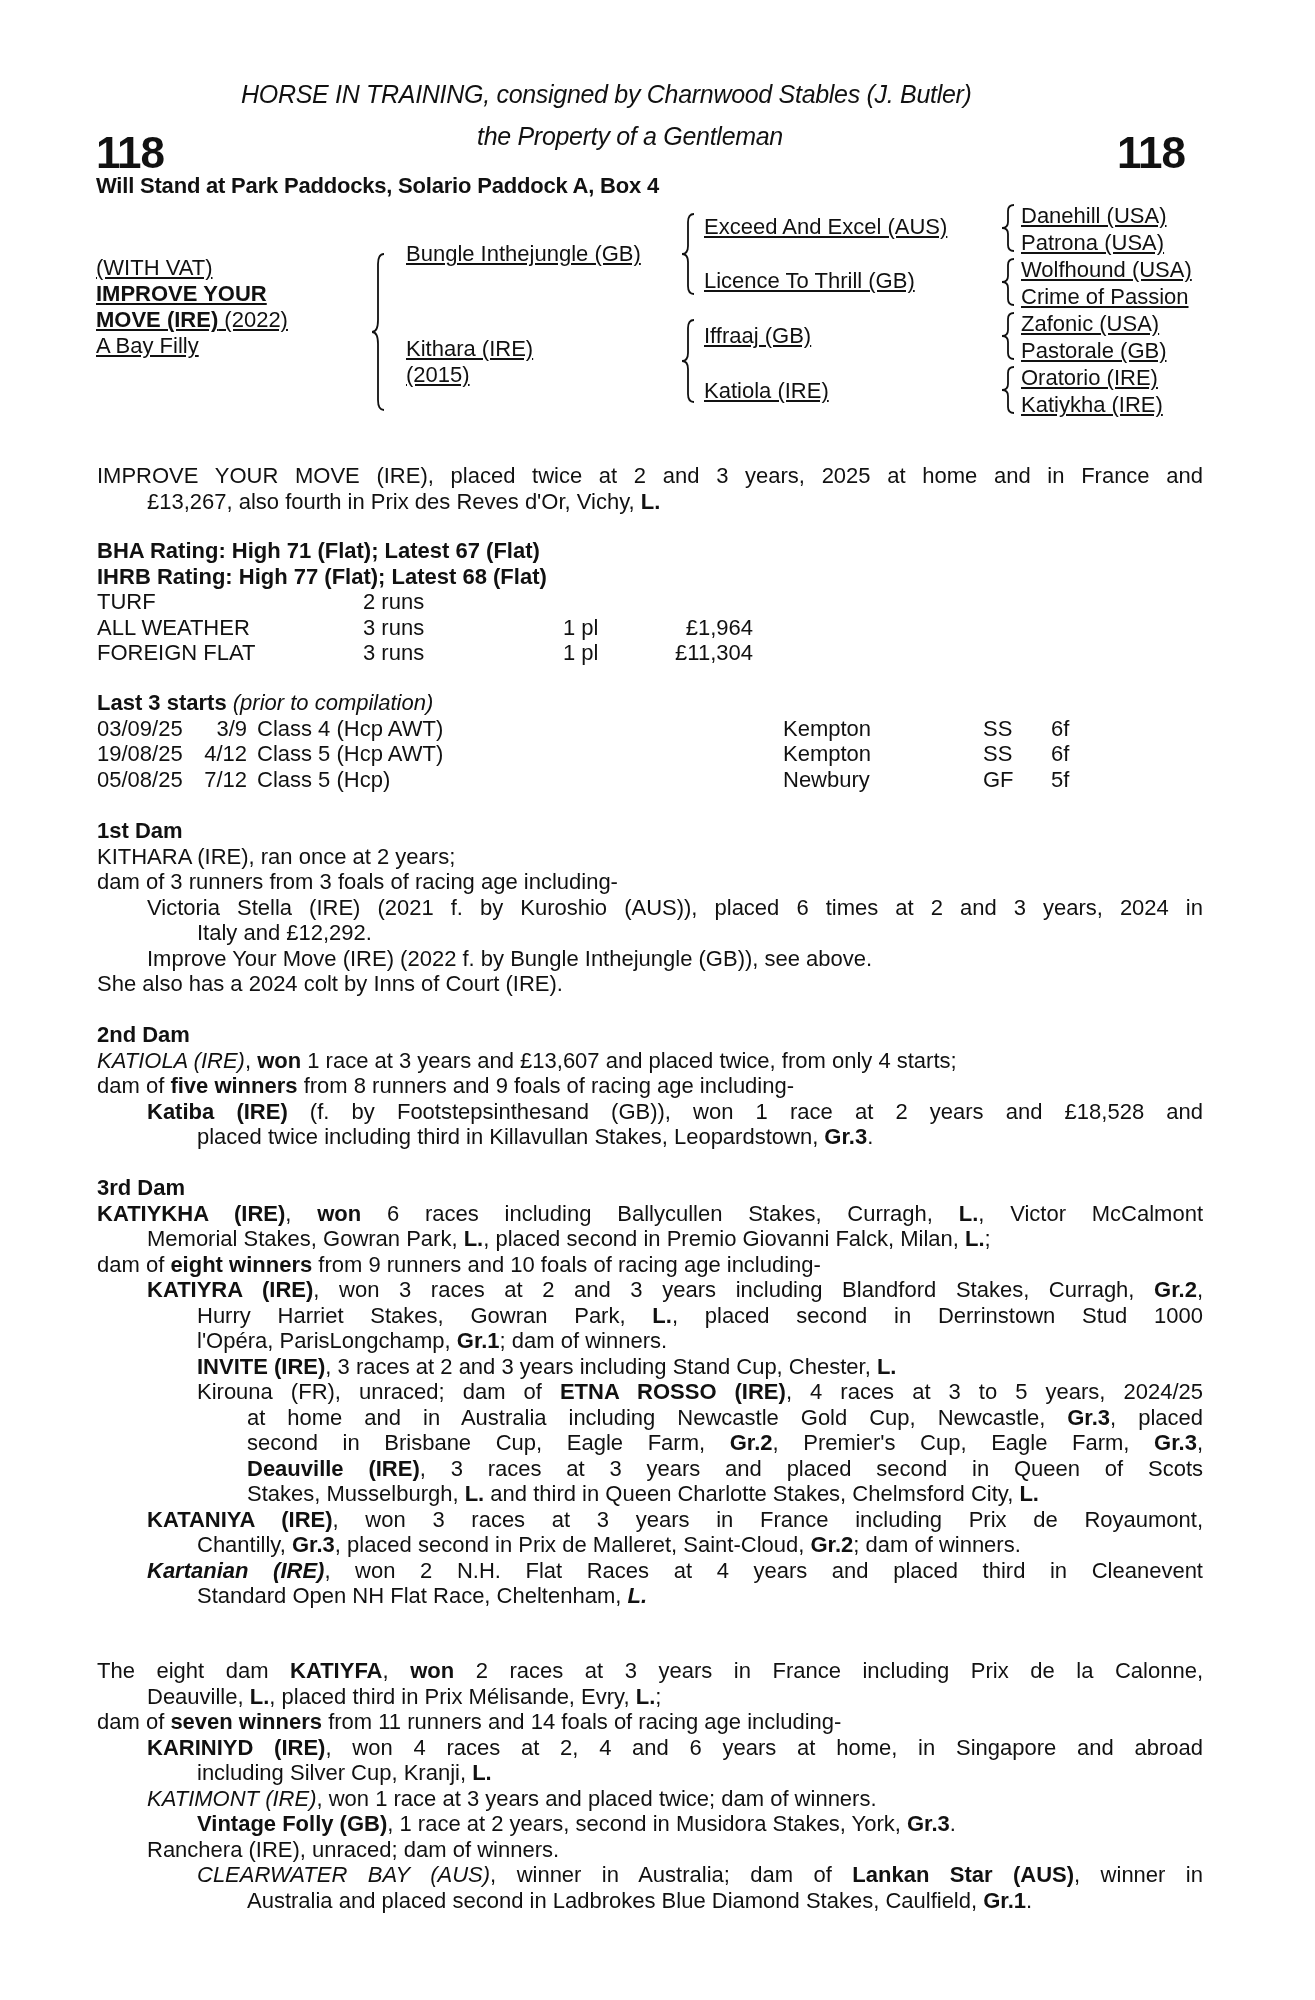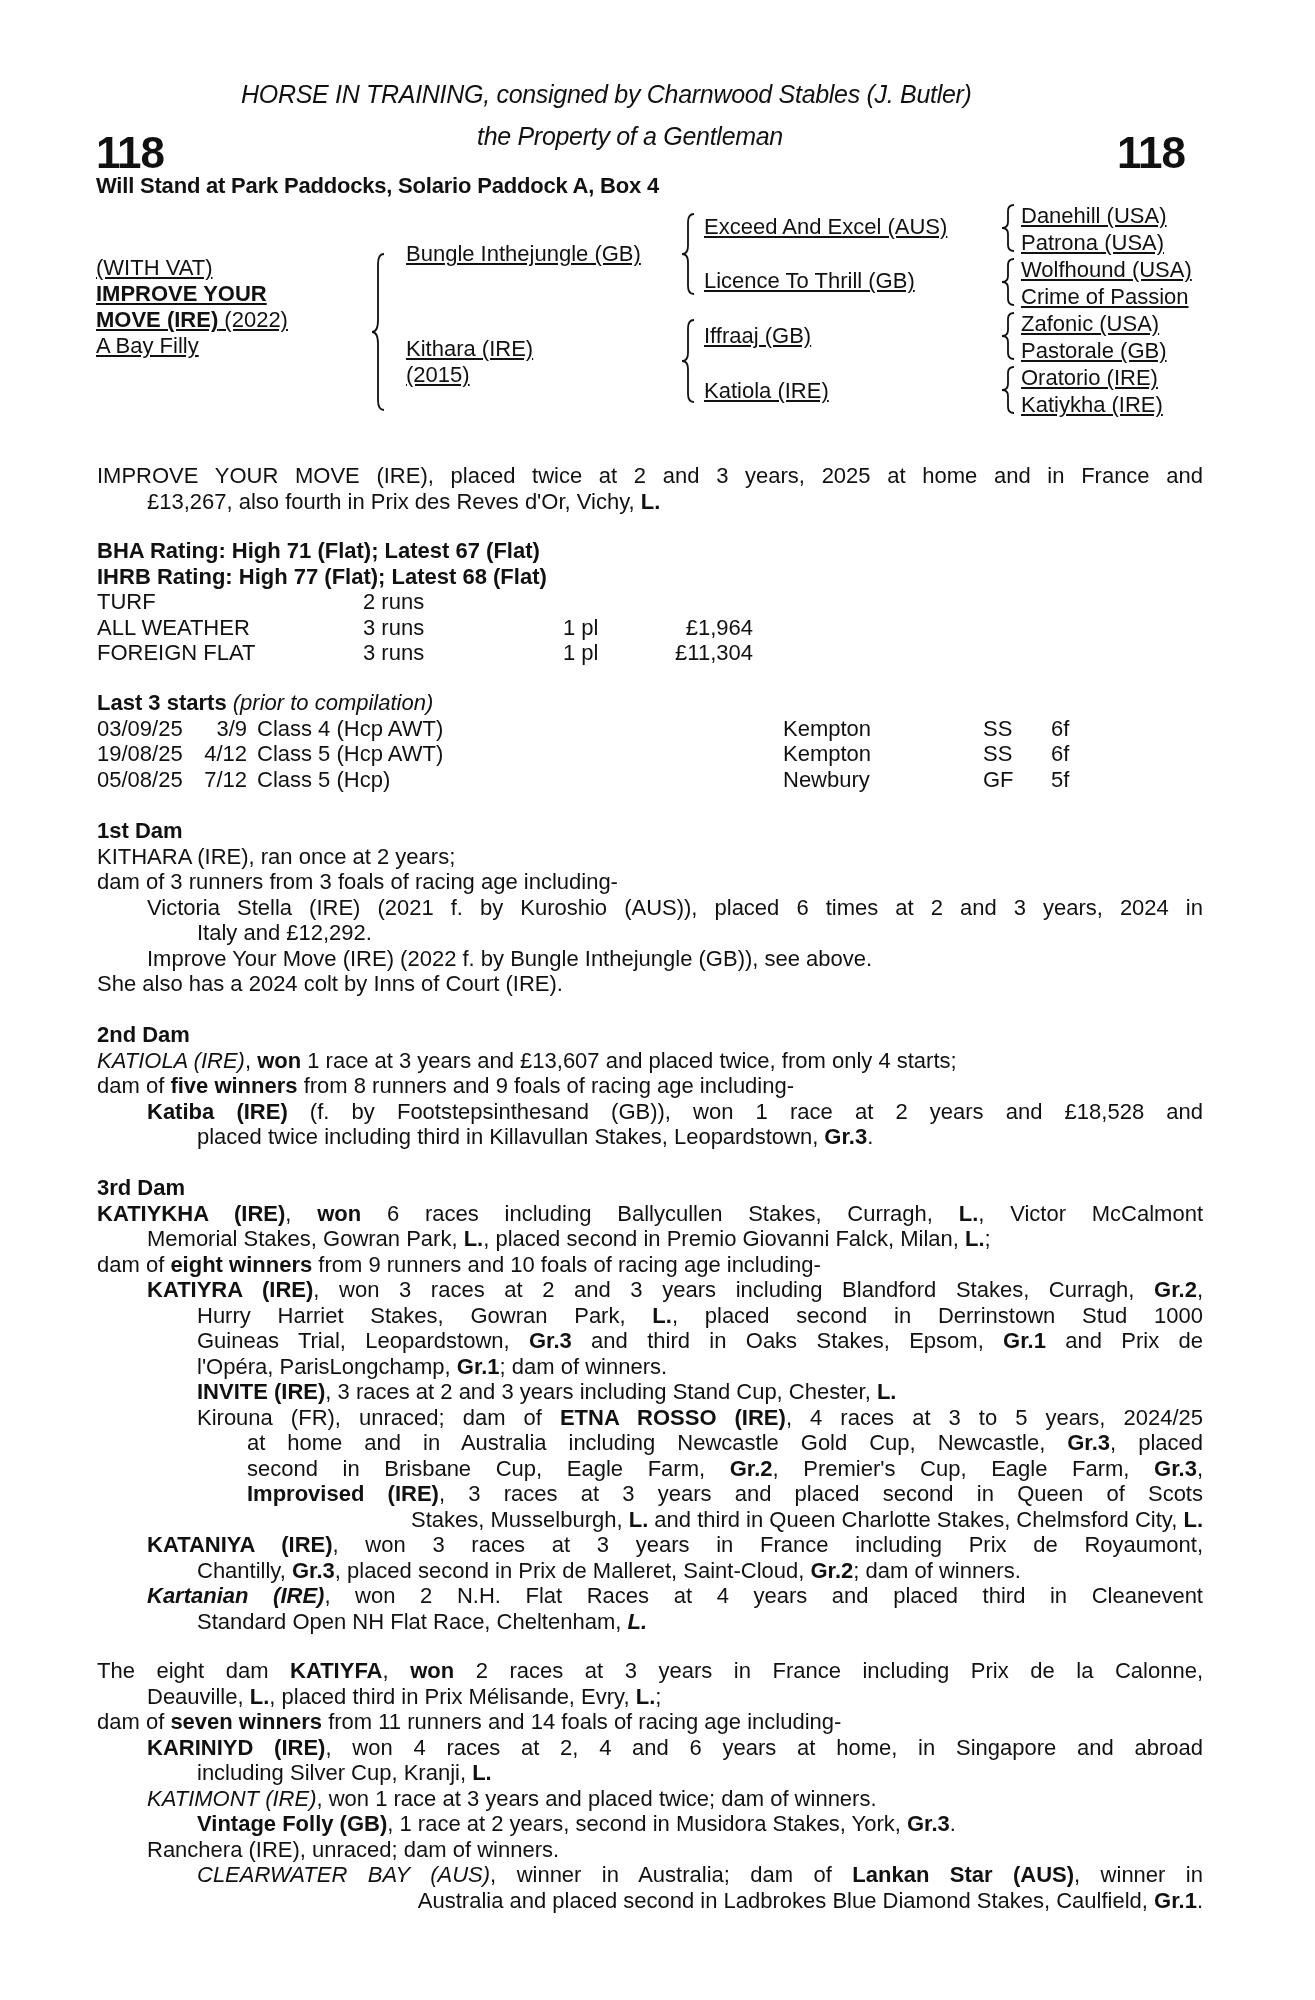--- a/index.html
+++ b/index.html
@@ -11,21 +11,21 @@
   .stand { font-weight:bold; font-size:22px; letter-spacing:-0.2px; }
   .ped { font-size:22px; line-height:26px; white-space:nowrap;text-decoration:underline; }
   .bold { font-weight:bold; }
   .it { font-style:italic; }
   .bi { font-weight:bold; font-style:italic; }
   .para { position:absolute; left:97px; width:1106px; font-size:22px; line-height:25.5px; }
   .line { white-space:nowrap; }
   .justify { text-align:justify; text-align-last:justify; }
   .ind1 { padding-left:50px; }
   .ind2 { padding-left:100px; }
-  .ind3 { padding-left:150px;text-align:right; }
+  .ind3 { padding-left:150px; }
   .sec-title { font-weight:bold; font-size:22px; }
   table.stats { border-collapse:collapse; font-size:22px; }
   table.stats td { padding:0; height:25.5px; line-height:25.5px; white-space:nowrap; }
   svg.brace { position:absolute; overflow:visible; }
   svg.brace path { fill:none; stroke:#111; stroke-width:1.8; }
 </style>
 </head>
 <body>
 
 <div class="abs hdr-it" style="left:241px; top:80px;">HORSE IN TRAINING, consigned by Charnwood Stables (J. Butler)</div>
@@ -167,29 +167,28 @@
 </div>
 
 <div class="para" style="top:1175px;">
   <div class="sec-title">3rd Dam</div>
   <div class="line justify"><span class="bold">KATIYKHA (IRE)</span>, <span class="bold">won</span><span> 6 races including Ballycullen Stakes, Curragh, </span><span class="bold">L.</span><span>, Victor McCalmont</span></div>
   <div class="line ind1"><span>Memorial Stakes, Gowran Park, </span><span class="bold">L.</span><span>, placed second in Premio Giovanni Falck, Milan, </span><span class="bold">L.</span><span>;</span></div>
   <div class="line"><span>dam of </span><span class="bold">eight winners</span><span> from 9 runners and 10 foals of racing age including-</span></div>
 
   <div class="line justify ind1"><span class="bold">KATIYRA (IRE)</span><span>, won 3 races at 2 and 3 years including Blandford Stakes, Curragh, </span><span class="bold">Gr.2</span>,</div>
   <div class="line justify ind2"><span>Hurry Harriet Stakes, Gowran Park, </span><span class="bold">L.</span><span>, placed second in Derrinstown Stud 1000</span></div>
-  <div class="line justify ind2"><span>Guineas Trial, Leopardstown, </span><span class="bold">Gr.3</span><span> and third in Oaks Stakes, Epsom, </span><span class="bold">Gr.1</span><span> and Prix de</span></div>
   <div class="line ind2"><span>l'Opéra, ParisLongchamp, </span><span class="bold">Gr.1</span><span>; dam of winners.</span></div>
 
   <div class="line ind2"><span class="bold">INVITE (IRE)</span><span>, 3 races at 2 and 3 years including Stand Cup, Chester, </span><span class="bold">L.</span></div>
 
   <div class="line justify ind2"><span>Kirouna (FR), unraced; dam of </span><span class="bold">ETNA ROSSO (IRE)</span><span>, 4 races at 3 to 5 years, 2024/25</span></div>
   <div class="line justify ind3"><span>at home and in Australia including Newcastle Gold Cup, Newcastle, </span><span class="bold">Gr.3</span><span>, placed</span></div>
   <div class="line justify ind3"><span>second in Brisbane Cup, Eagle Farm, </span><span class="bold">Gr.2</span><span>, Premier's Cup, Eagle Farm, </span><span class="bold">Gr.3</span><span>,</span></div>
-  <div class="line justify ind3"><span class="bold">Improvised (IRE)</span><span>, 3 races at 3 years and placed second in Queen of Scots</span></div>
+  <div class="line justify ind3"><span class="bold">Deauville (IRE)</span><span>, 3 races at 3 years and placed second in Queen of Scots</span></div>
   <div class="line ind3"><span>Stakes, Musselburgh, </span><span class="bold">L.</span><span> and third in Queen Charlotte Stakes, Chelmsford City, </span><span class="bold">L.</span></div>
 
   <div class="line justify ind1"><span class="bold">KATANIYA (IRE)</span><span>, won 3 races at 3 years in France including Prix de Royaumont,</span></div>
   <div class="line ind2"><span>Chantilly, </span><span class="bold">Gr.3</span><span>, placed second in Prix de Malleret, Saint-Cloud, </span><span class="bold">Gr.2</span><span>; dam of winners.</span></div>
 
   <div class="line justify ind1"><span class="bi">Kartanian (IRE)</span><span>, won 2 N.H. Flat Races at 4 years and placed third in Cleanevent</span></div>
   <div class="line ind2"><span>Standard Open NH Flat Race, Cheltenham, </span><span class="bi">L.</span></div>
 </div>
 
 <div class="para" style="top:1658px;">

